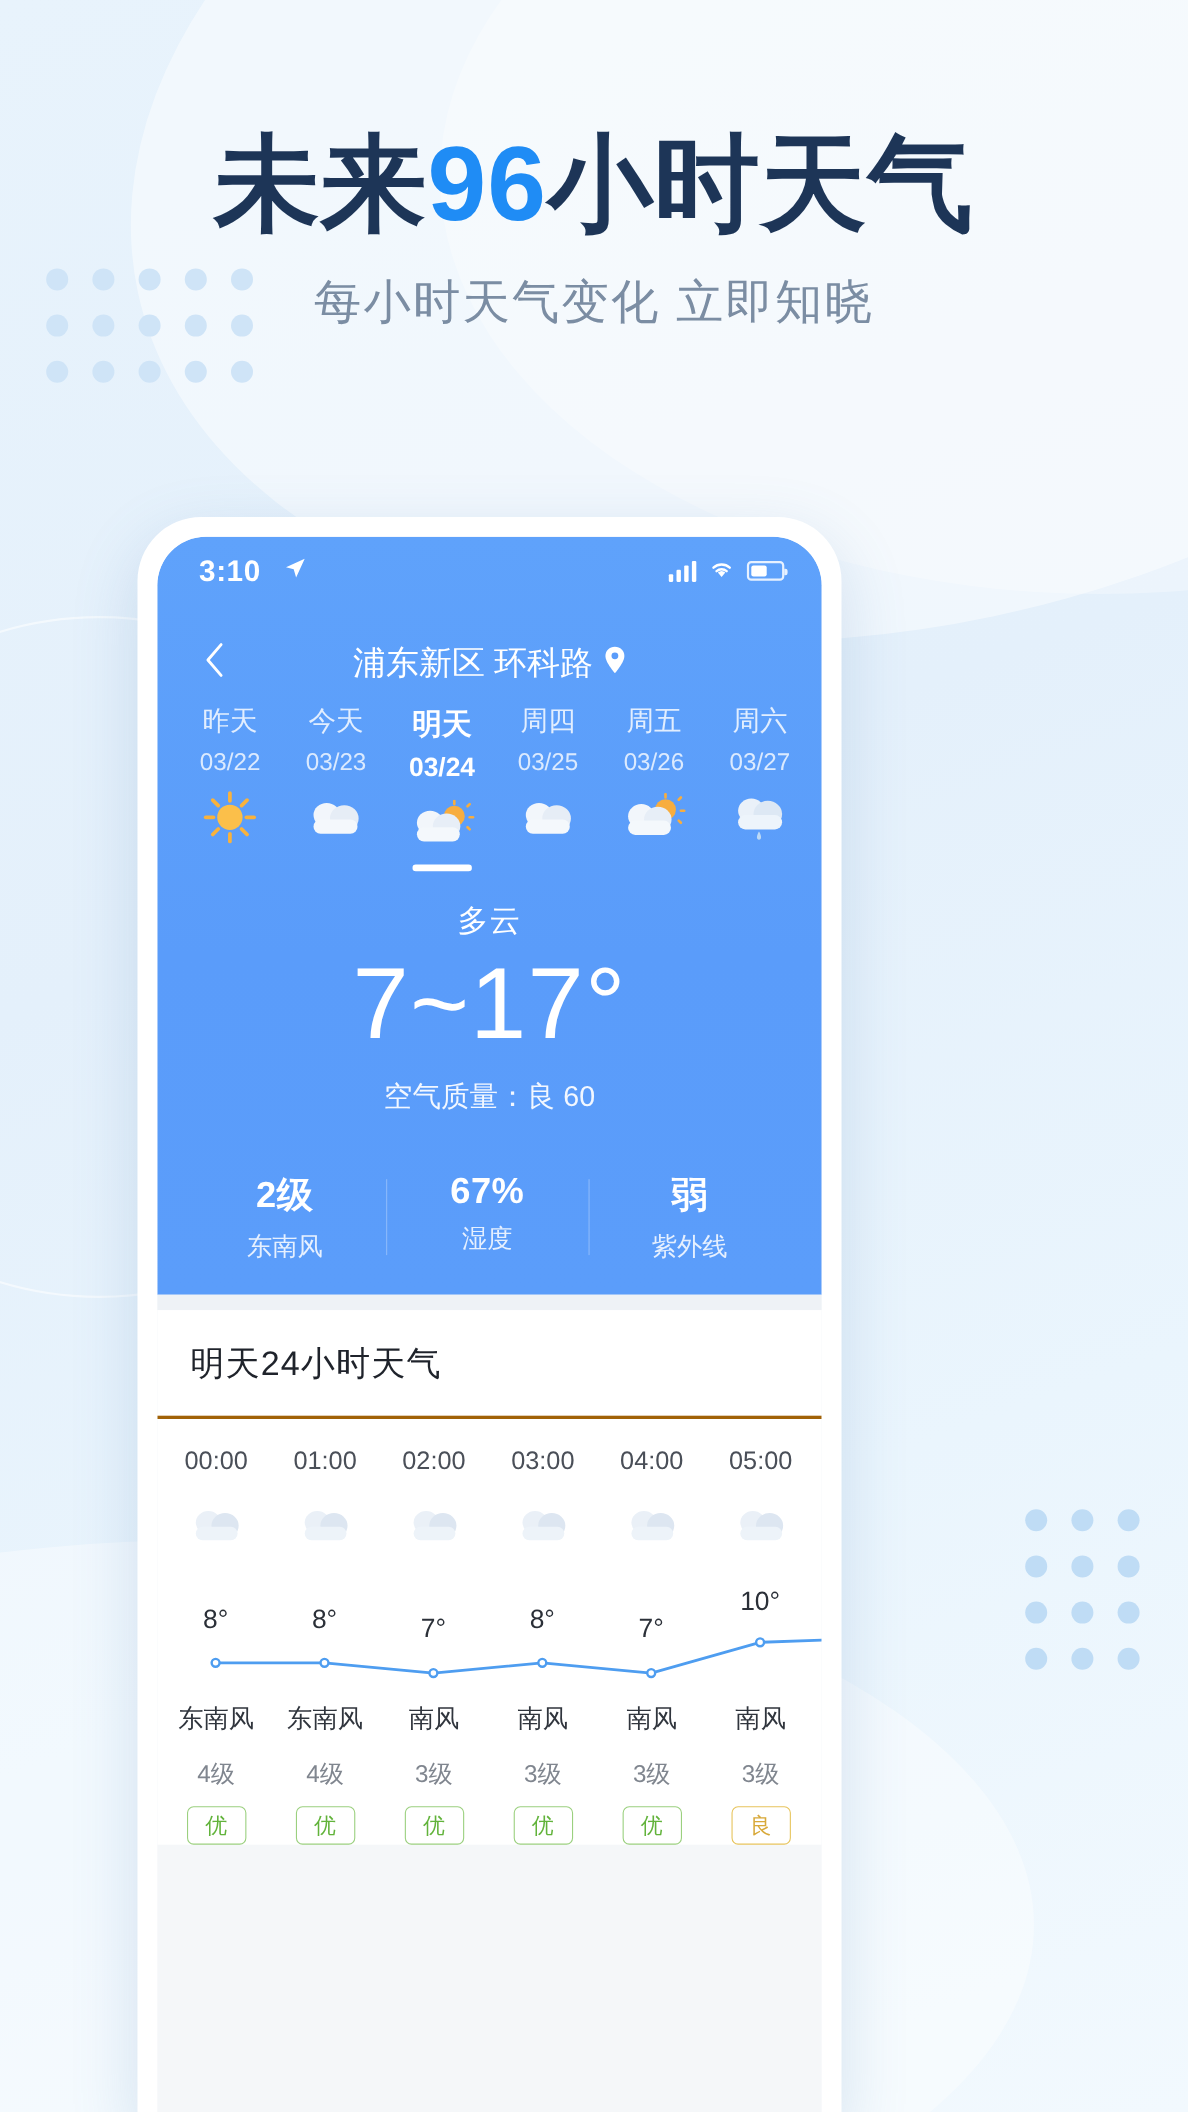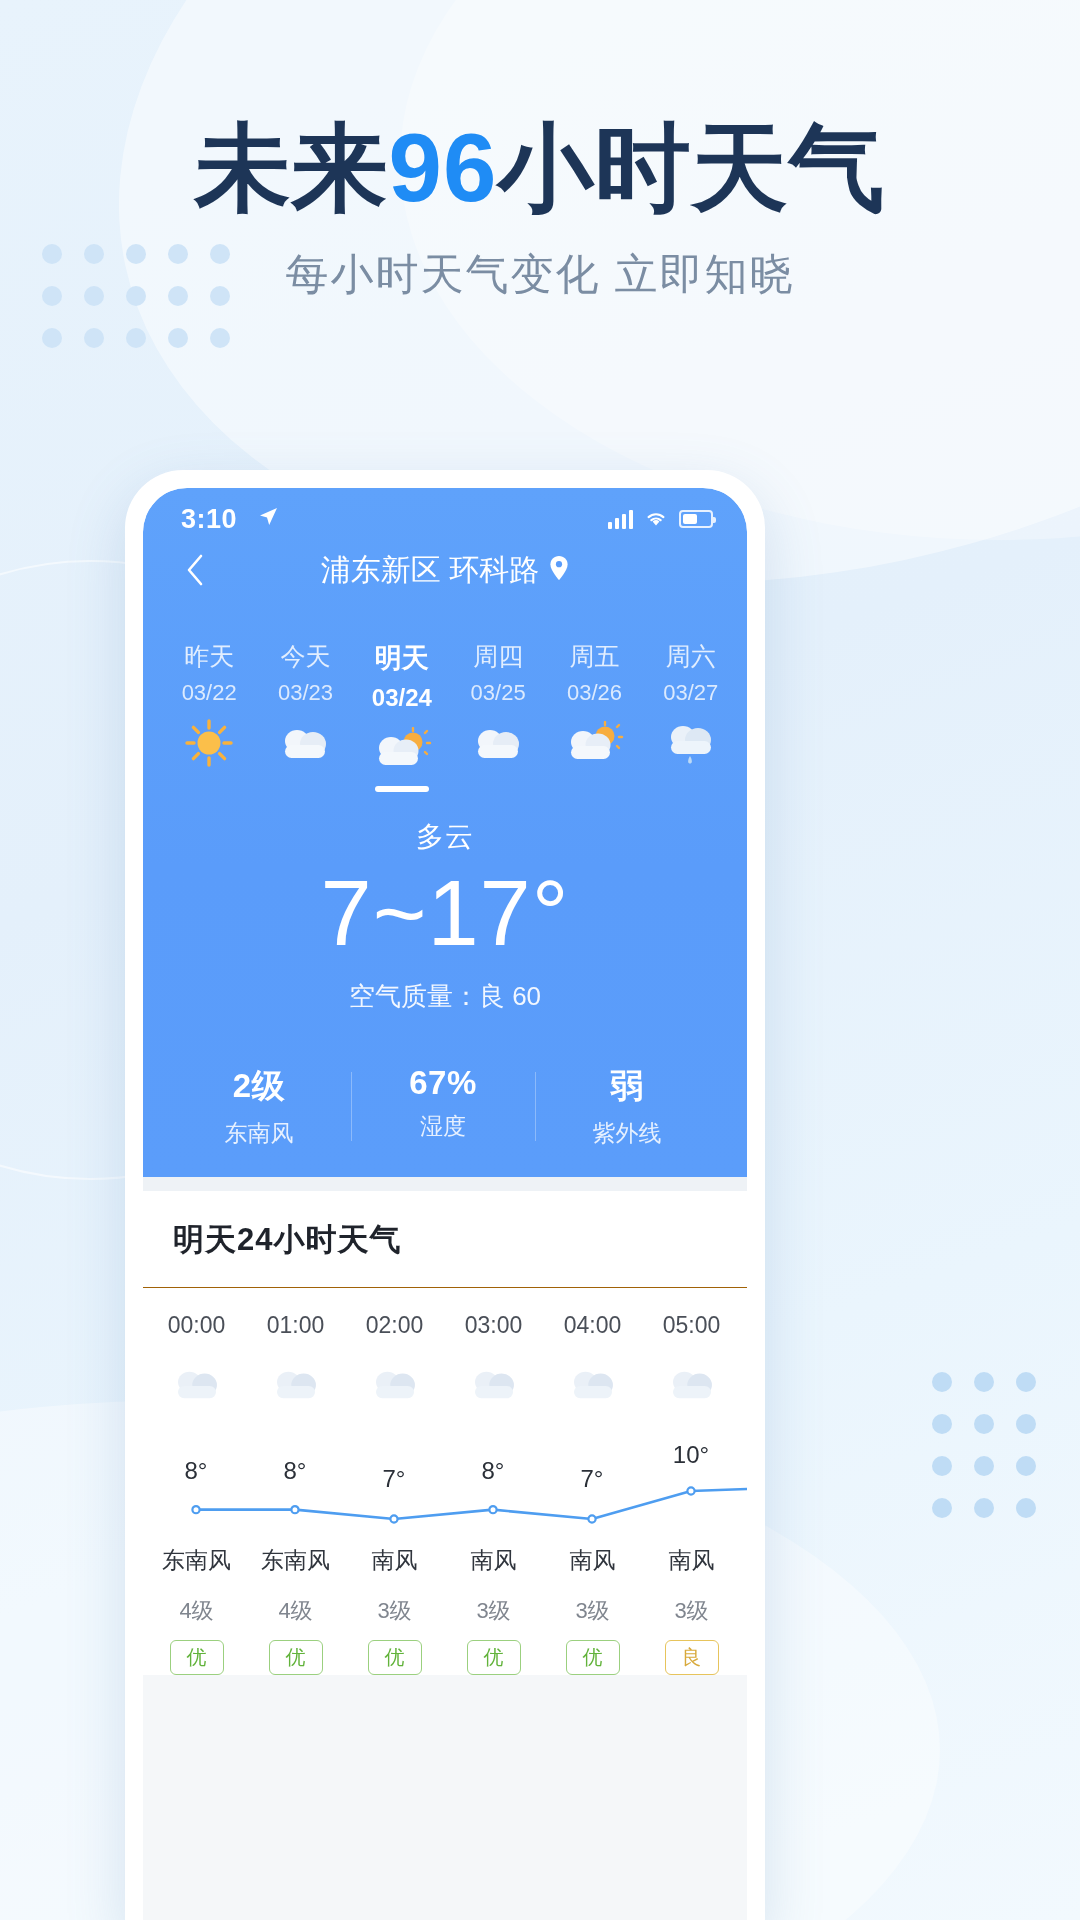--- a/index.html
+++ b/index.html
@@ -133,21 +133,21 @@
   }
   .battery-icon::after{
     content:""; position:absolute; right:-5px; top:5px;
     width:3px; height:6px; background:rgba(255,255,255,.85);
     border-radius:0 2px 2px 0;
   }
   .battery-icon i{ display:block; height:100%; width:55%; background:#fff; border-radius:2px;}
 
   
   .app-header {
-    height:74px; display:flex; align-items:flex-start;
+    height:74px; display:flex; align-items:flex-end;
     padding:0 30px; position:relative;
   }
   .back-btn {
     width:44px; height:44px; display:flex; align-items:center; justify-content:center;
   }
   .header-title {
     position:absolute; left:0; right:0; text-align:center;
     font-size:30px; color:#fff; font-weight:400;
     display:flex; align-items:center; justify-content:center; gap:10px;
     pointer-events:none;
@@ -195,23 +195,23 @@
   }
   .metric-val { font-size:33px; color:#fff; font-weight:bold; letter-spacing:.5px; }
   .metric-lbl { font-size:23px; color:rgba(255,255,255,.85); margin-top:9px; }
 
   
   .gap-strip { height:14px; background:#eef2f6; }
   .hourly {
     background:#fff;
   }
   .hourly-title {
-    font-size:31px; font-weight:bold; color:#1f232b;
+    font-size:31px; font-weight:normal; color:#1f232b;
     padding:28px 30px 26px 30px;
-    border-bottom:1px solid #a16207;
+    border-bottom:3px solid #a16207;
     letter-spacing:1px;
   }
   .hourly-scroll {
     display:flex; padding:0 4px;
   }
   .hour-col {
     flex:0 0 99px; text-align:center; padding-top:24px;
   }
   .hour-time { font-size:23px; color:#4a4f58; }
   .hour-icon { height:62px; display:flex; align-items:center; justify-content:center; margin-top:14px; }

